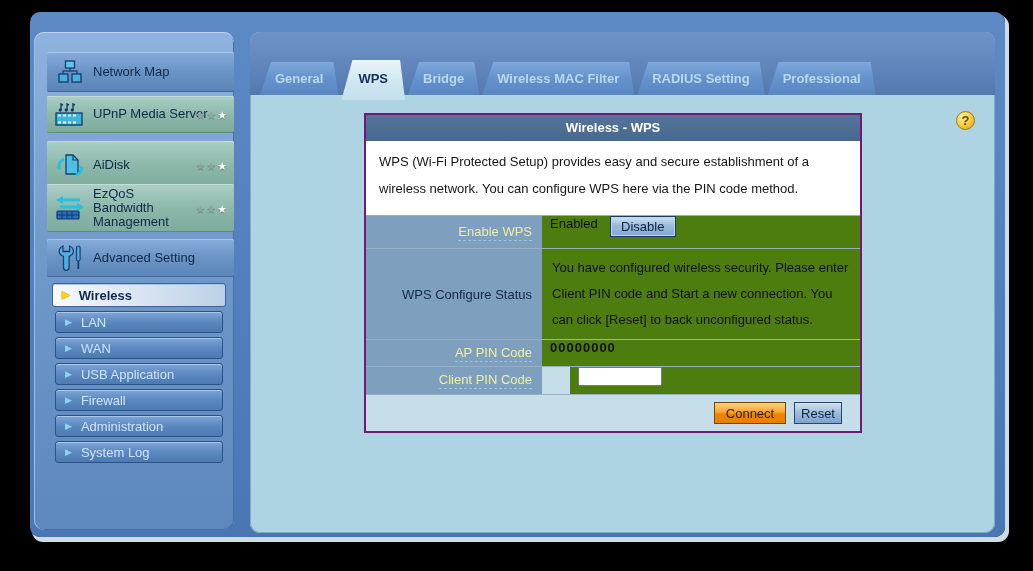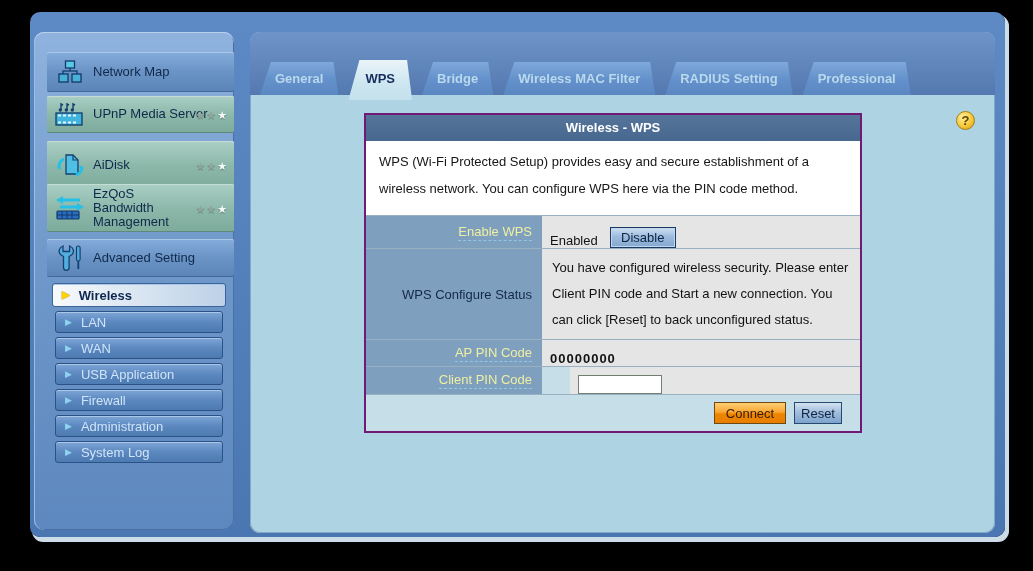--- a/index.html
+++ b/index.html
@@ -54,21 +54,21 @@
   .tri-active{color:#ffd400;text-shadow:0 0 1px #7a5a00;font-size:10px;line-height:1;}
   
   .content{
     position:absolute;left:220px;top:20px;width:745px;height:501px;border-radius:10px;
     background:#aed3e2;box-shadow:inset 0 0 0 1px #83a9c6;
   }
   .band{
     position:absolute;top:0;left:0;right:0;height:63px;border-radius:10px 10px 0 0;
     background:linear-gradient(180deg,#6f94c9,#5379b0);
   }
-  .tabs{position:absolute;left:10px;bottom:0;display:flex;align-items:flex-end;gap:10px;}
+  .tabs{position:absolute;left:10px;bottom:0;display:flex;align-items:flex-end;gap:3px;}
   .tab{
     height:33px;line-height:33px;padding:0 15px;font-size:13px;font-weight:bold;
     color:#b9d9ec;cursor:pointer;
     background:linear-gradient(180deg,#7fa9dc,#6592cc 50%,#5a87c2);
     clip-path:polygon(11px 0, calc(100% - 5px) 0, 100% 100%, 0 100%);
   }
   .tab.active{
     height:40px;line-height:38px;margin-bottom:-5px;position:relative;z-index:3;
     color:#172f5e;padding:0 17px;
     background:linear-gradient(180deg,#eaf4f9,#cde6f0 60%,#c4e0ec);
@@ -91,22 +91,22 @@
   .form-desc{
     background:#ffffff;padding:7px 13px 13px;font-size:13px;line-height:27px;color:#161616;
   }
   .frow{display:flex;border-top:1px solid #98b0c0;}
   .fl{
     width:176px;background:#7e9fbd;color:#13294a;font-size:13px;
     display:flex;justify-content:flex-end;align-items:center;
     padding:0 10px 0 4px;box-sizing:border-box;text-align:right;
   }
   .fv{
-    flex:1;background:#e5e5e5;padding:0 8px;font-size:13px;color:#121212;
-    display:flex;align-items:flex-end;
+    flex:1;background:#4d7c0f;padding:0 8px;font-size:13px;color:#121212;
+    display:flex;align-items:flex-start;
   }
   .ylabel{color:#efefa3;border-bottom:1px dashed #8ec7e8;padding-bottom:1px;cursor:pointer;}
   .row-status .fv{display:block;line-height:26px;padding:6px 10px;}
   .row-enable{height:32px;}
   .row-appin{height:26px;}
   .row-appin .fv b{letter-spacing:1px;}
   .row-clientpin{height:27px;gap:28px;}
   .ffoot{
     border-top:1px solid #98b0c0;background:#c5dee7;height:36px;
     display:flex;justify-content:flex-end;align-items:center;gap:8px;padding-right:18px;

